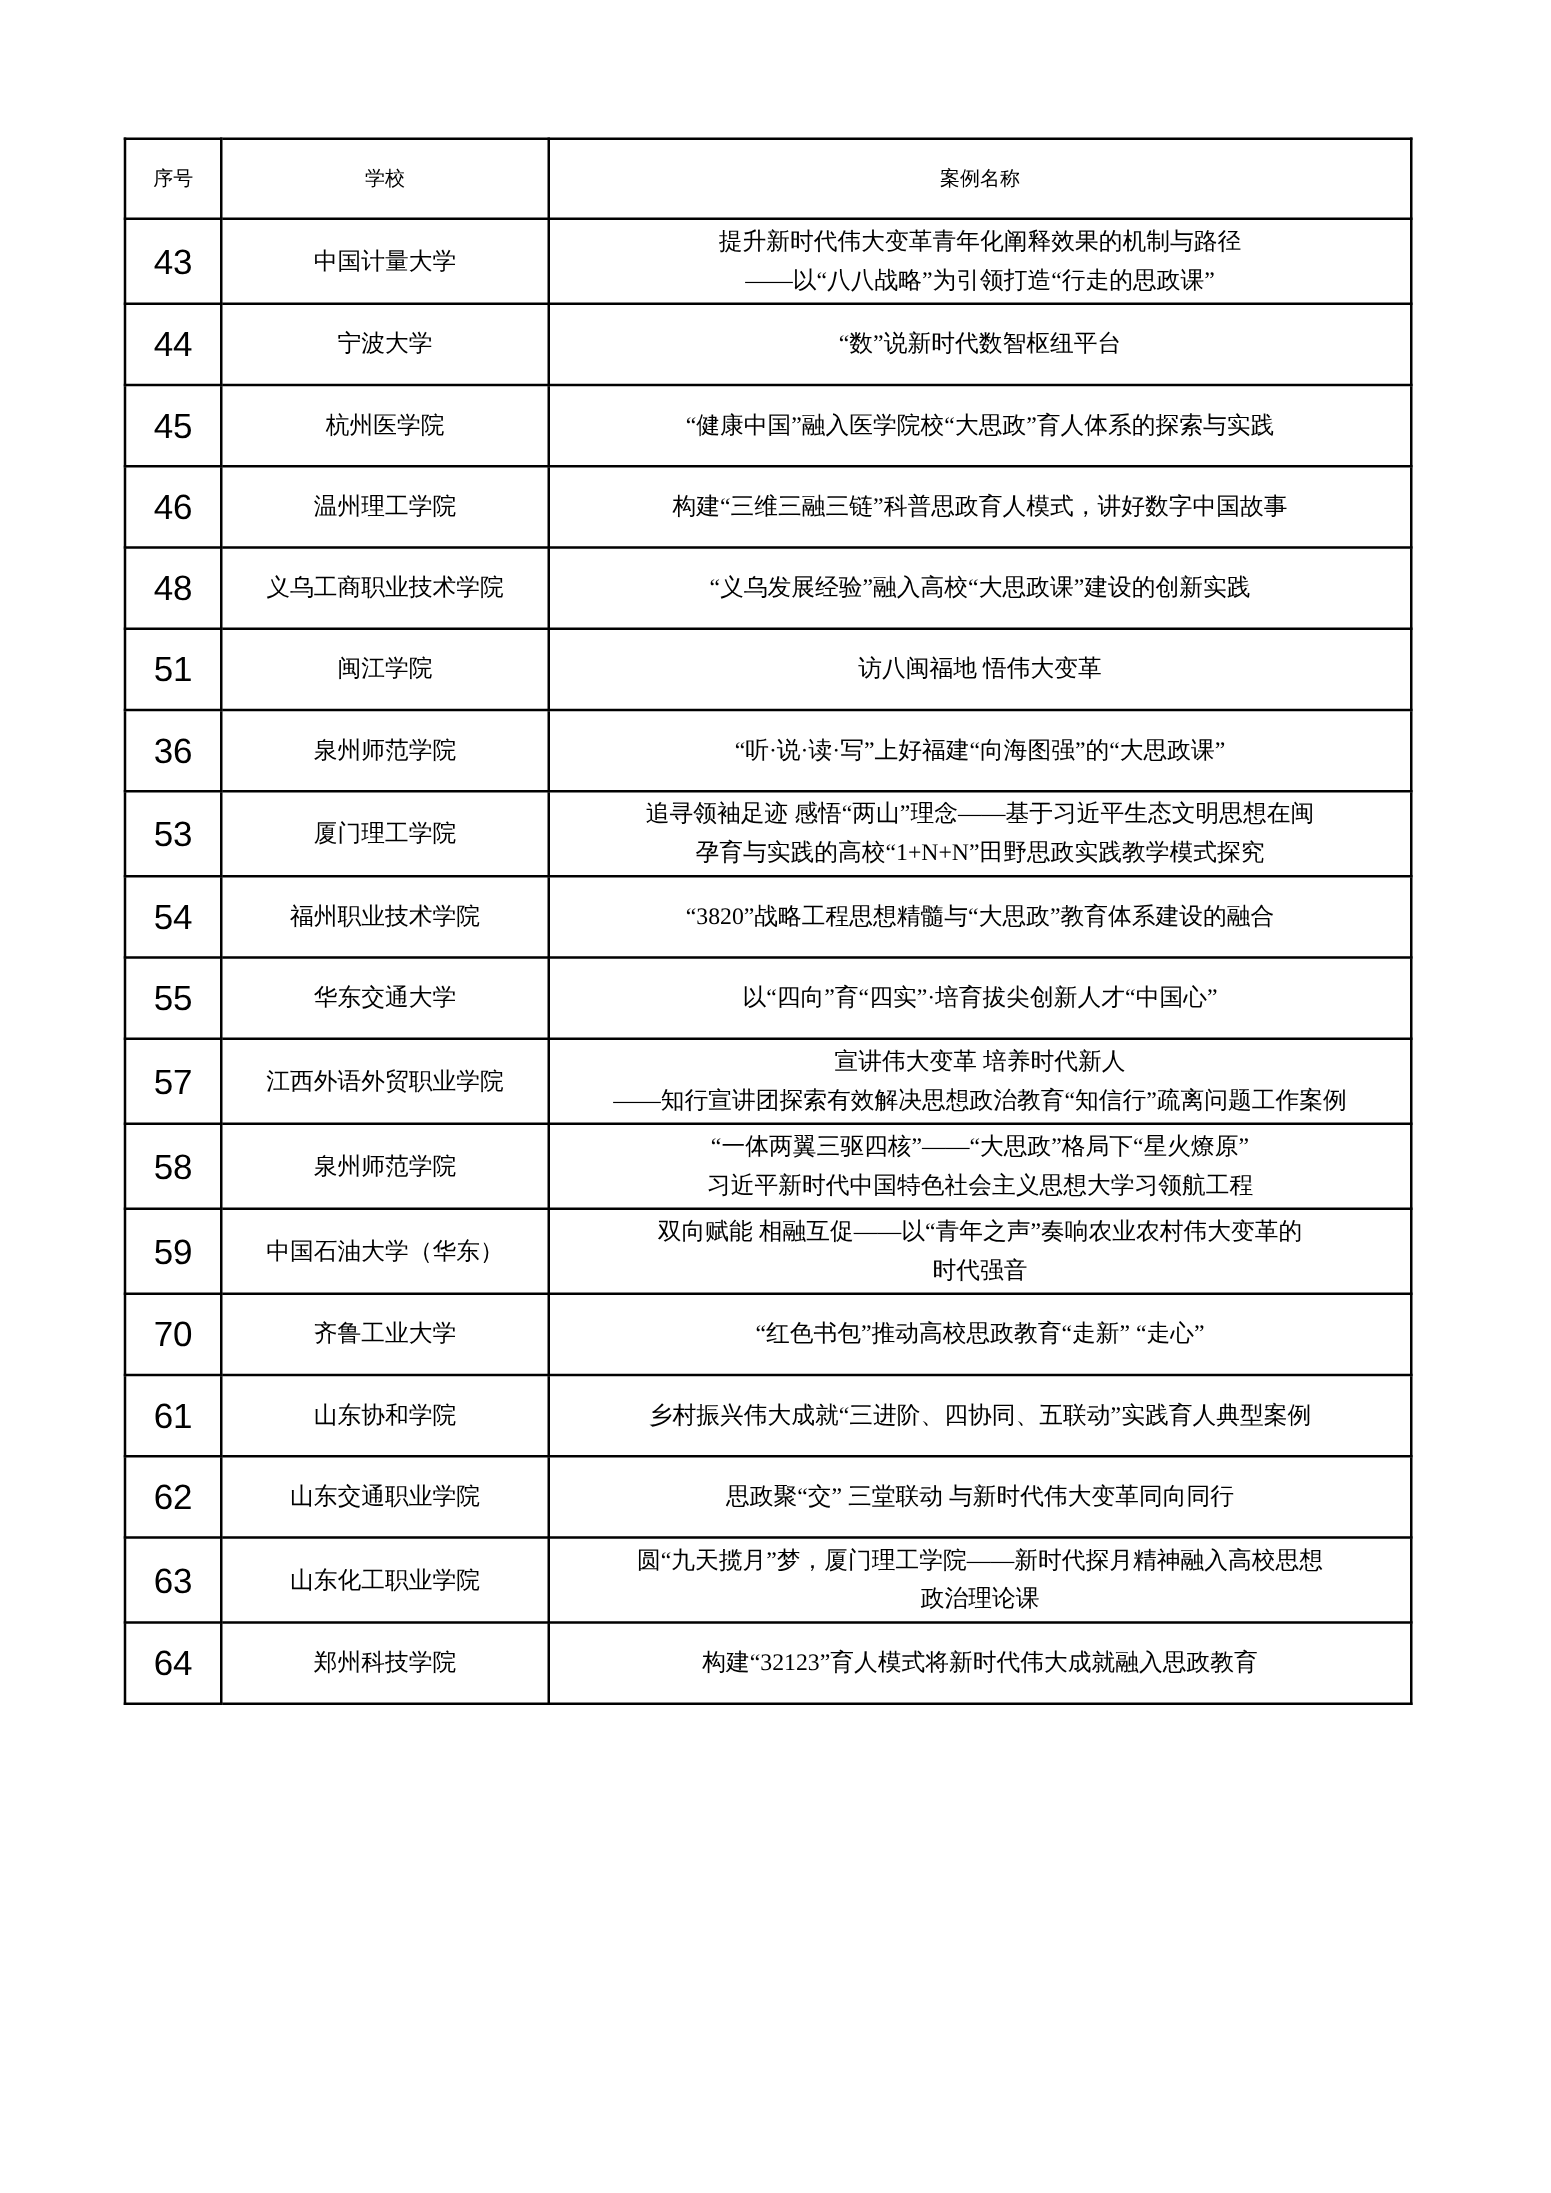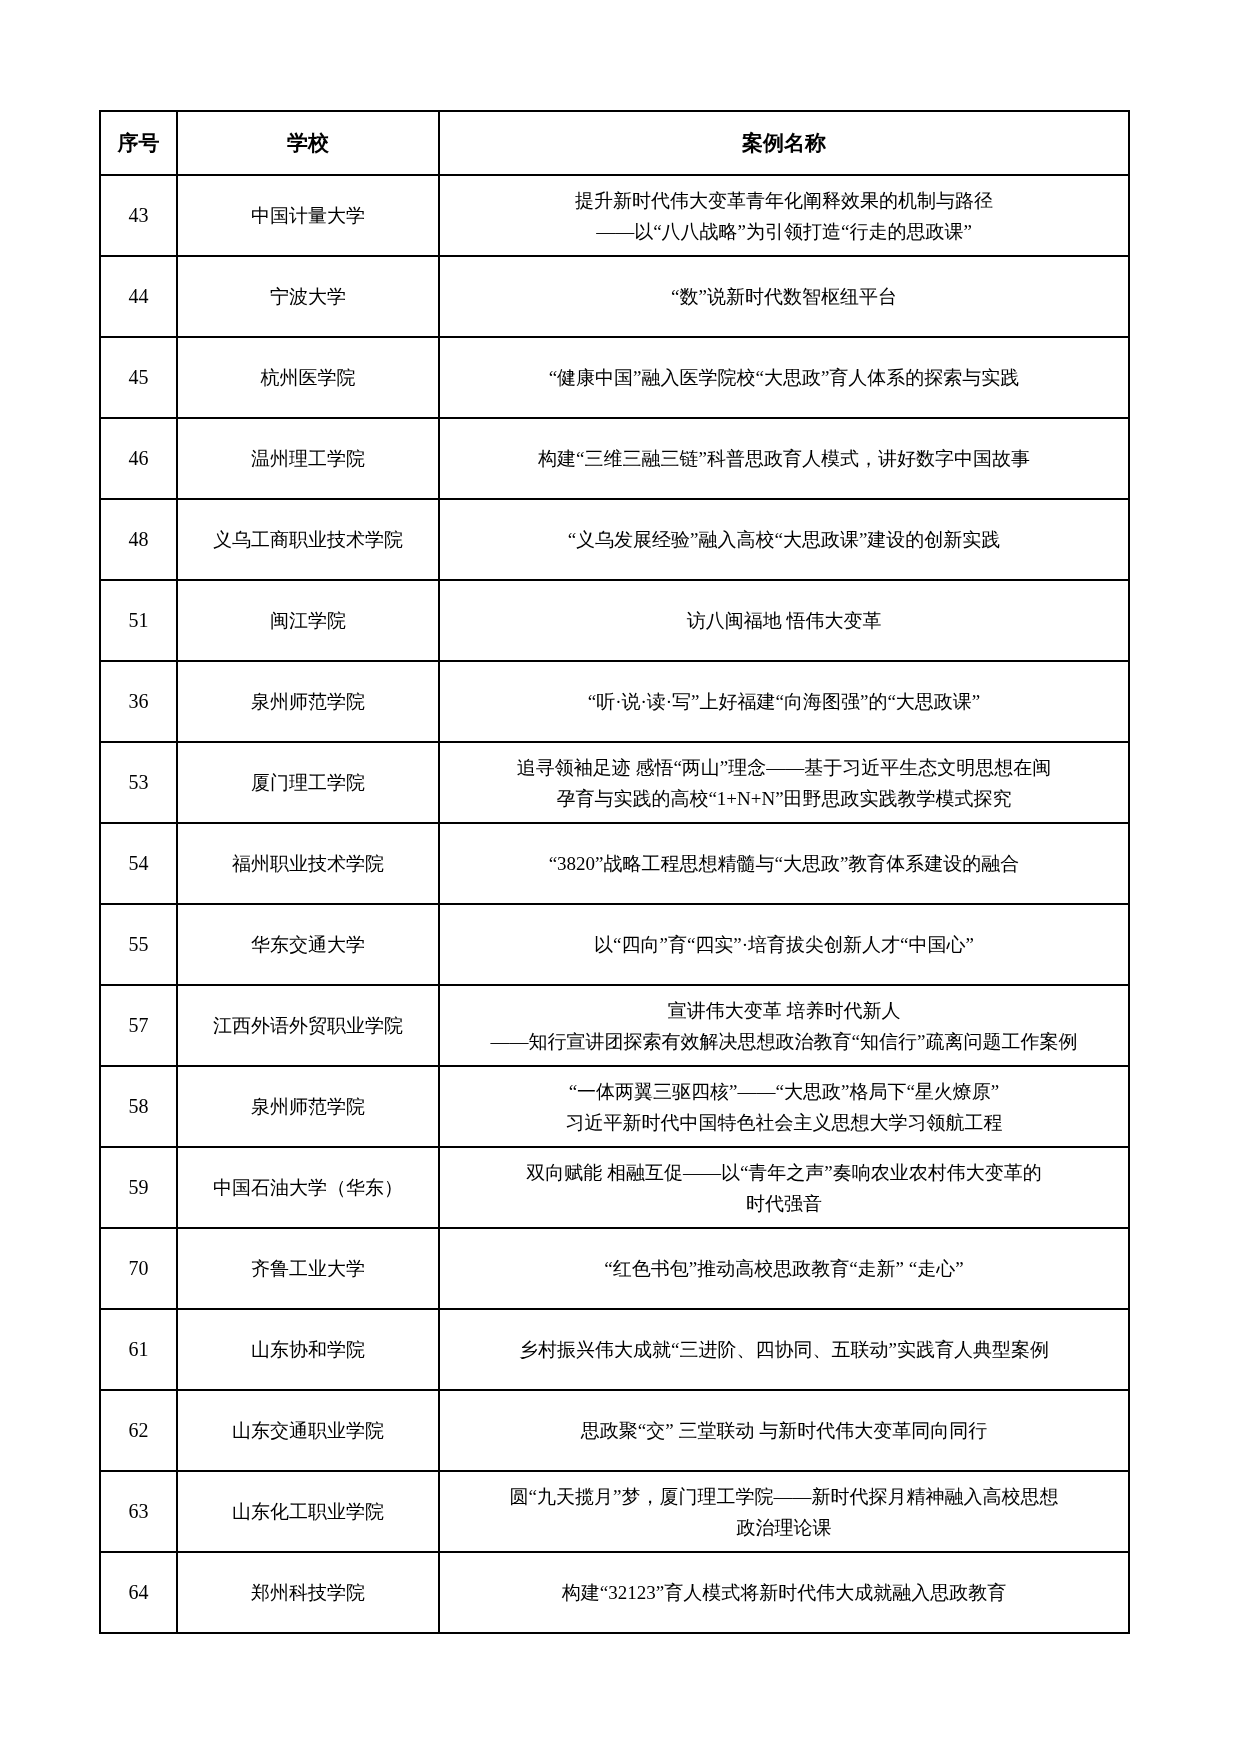--- a/index.html
+++ b/index.html
@@ -30,33 +30,33 @@
   .case-table col.c-school { width: 262px; }
   .case-table col.c-case   { width: 690px; }
   .case-table th, .case-table td {
     border: 2px solid #000000;
     text-align: center;
     vertical-align: middle;
     padding: 2px 3px;
     overflow: hidden;
   }
   .case-table thead tr { height: 64px; }
-  .case-table tbody tr { height: 81px; }
+  .case-table tbody tr { height: 65px; }
   .case-table th {
     font-family: "Liberation Sans", "DejaVu Sans", sans-serif;
-    font-weight: bold;
-    font-size: 21px;
+    font-weight: normal;
+    font-size: 16px;
   }
   .case-table td {
     font-size: 19px;
     line-height: 31px;
   }
   td.col-no {
-    font-family: Liberation Serif, serif;
-    font-size: 20px;
+    font-family: Liberation Sans, sans-serif;
+    font-size: 28px;
   }
   td.col-school { white-space: nowrap; }
   td.col-case .case-line { white-space: nowrap; }
 </style>
 </head>
 <body>
 
 <div class="page">
   <table class="case-table">
     <colgroup>

